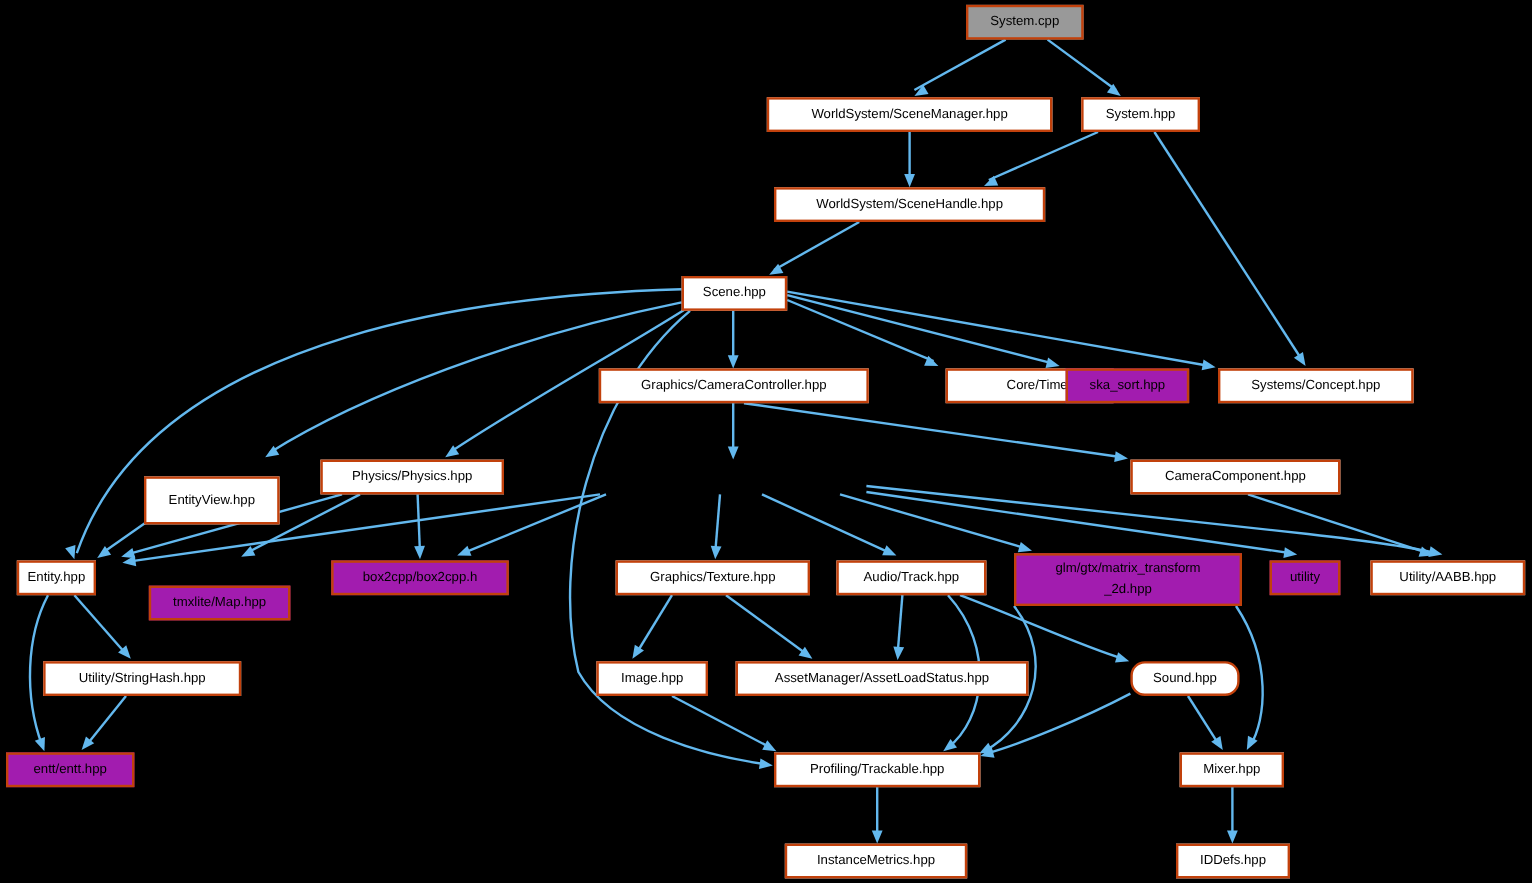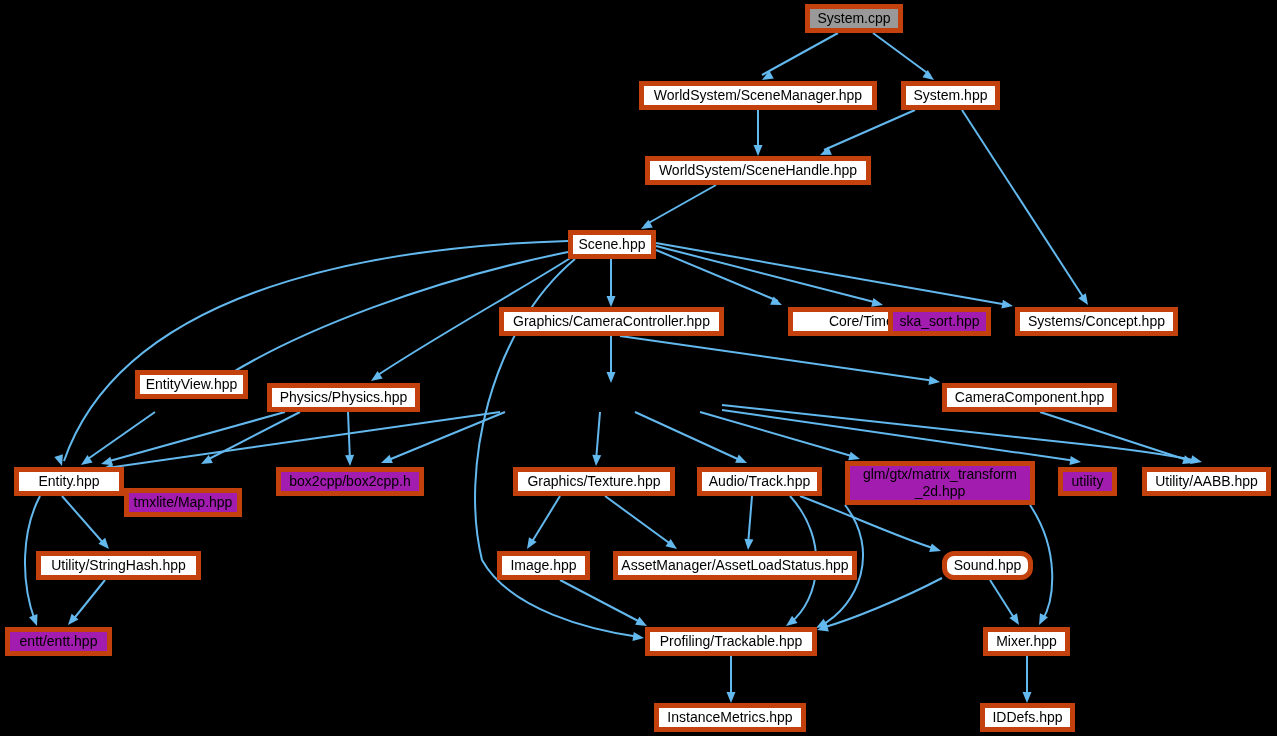--- a/index.html
+++ b/index.html
@@ -24,24 +24,24 @@
     height: 736px;
     pointer-events: none;
   }
   .node {
     position: absolute;
     box-sizing: border-box;
     display: flex;
     align-items: center;
     justify-content: center;
     text-align: center;
-    border: 5px solid #c2410c;
+    border: 2px solid #c2410c;
     background: #ffffff;
     color: #000000;
-    font-size: 14px;
+    font-size: 11px;
     line-height: 15px;
     letter-spacing: 0px;
     white-space: pre-line;
     padding: 0 2px;
     z-index: 5;
   }
   .node.fill-lightgrey {
     background: #a21caf;
   }
   .node.fill-grey {
@@ -145,24 +145,24 @@
     </svg>
 <div class="node fill-grey" style="left: 805px; top: 4px; width: 98px; height: 29px;">System.cpp</div>
     <div class="node" style="left: 639px; top: 81px; width: 238px; height: 29px;">WorldSystem/SceneManager.hpp</div>
     <div class="node" style="left: 901px; top: 81px; width: 99px; height: 29px;">System.hpp</div>
     <div class="node" style="left: 645px; top: 156px; width: 226px; height: 29px;">WorldSystem/SceneHandle.hpp</div>
     <div class="node" style="left: 568px; top: 230px; width: 88px; height: 29px;">Scene.hpp</div>
     <div class="node" style="left: 499px; top: 307px; width: 225px; height: 29px;">Graphics/CameraController.hpp</div>
     <div class="node" style="left: 788px; top: 307px; width: 140px; height: 29px; padding-left: 36px;">Core/Time.hpp</div>
     <div class="node fill-lightgrey" style="left: 888px; top: 307px; width: 103px; height: 29px;">ska_sort.hpp</div>
     <div class="node" style="left: 1015px; top: 307px; width: 163px; height: 29px;">Systems/Concept.hpp</div>
-    <div class="node" style="left: 120px; top: 370px; width: 113px; height: 29px; margin-left: 15px;">EntityView.hpp</div>
+    <div class="node" style="left: 120px; top: 397px; width: 113px; height: 40px;">EntityView.hpp</div>
     <div class="node" style="left: 267px; top: 383px; width: 153px; height: 29px;">Physics/Physics.hpp</div>
     <div class="node" style="left: 942px; top: 383px; width: 175px; height: 29px;">CameraComponent.hpp</div>
-    <div class="node" style="left: 14px; top: 467px; width: 110px; height: 29px;">Entity.hpp</div>
+    <div class="node" style="left: 14px; top: 467px; width: 66px; height: 29px;">Entity.hpp</div>
     <div class="node fill-lightgrey" style="left: 124px; top: 488px; width: 118px; height: 29px;">tmxlite/Map.hpp</div>
     <div class="node fill-lightgrey" style="left: 276px; top: 467px; width: 148px; height: 29px;">box2cpp/box2cpp.h</div>
     <div class="node" style="left: 513px; top: 467px; width: 162px; height: 29px;">Graphics/Texture.hpp</div>
     <div class="node" style="left: 697px; top: 467px; width: 125px; height: 29px;">Audio/Track.hpp</div>
     <div class="node fill-lightgrey two-line" style="left: 845px; top: 461px; width: 190px; height: 44px;">glm/gtx/matrix_transform
 _2d.hpp</div>
     <div class="node fill-lightgrey" style="left: 1058px; top: 467px; width: 59px; height: 29px;">utility</div>
     <div class="node" style="left: 1142px; top: 467px; width: 129px; height: 29px;">Utility/AABB.hpp</div>
     <div class="node" style="left: 36px; top: 551px; width: 165px; height: 29px;">Utility/StringHash.hpp</div>
     <div class="node" style="left: 497px; top: 551px; width: 93px; height: 29px;">Image.hpp</div>

